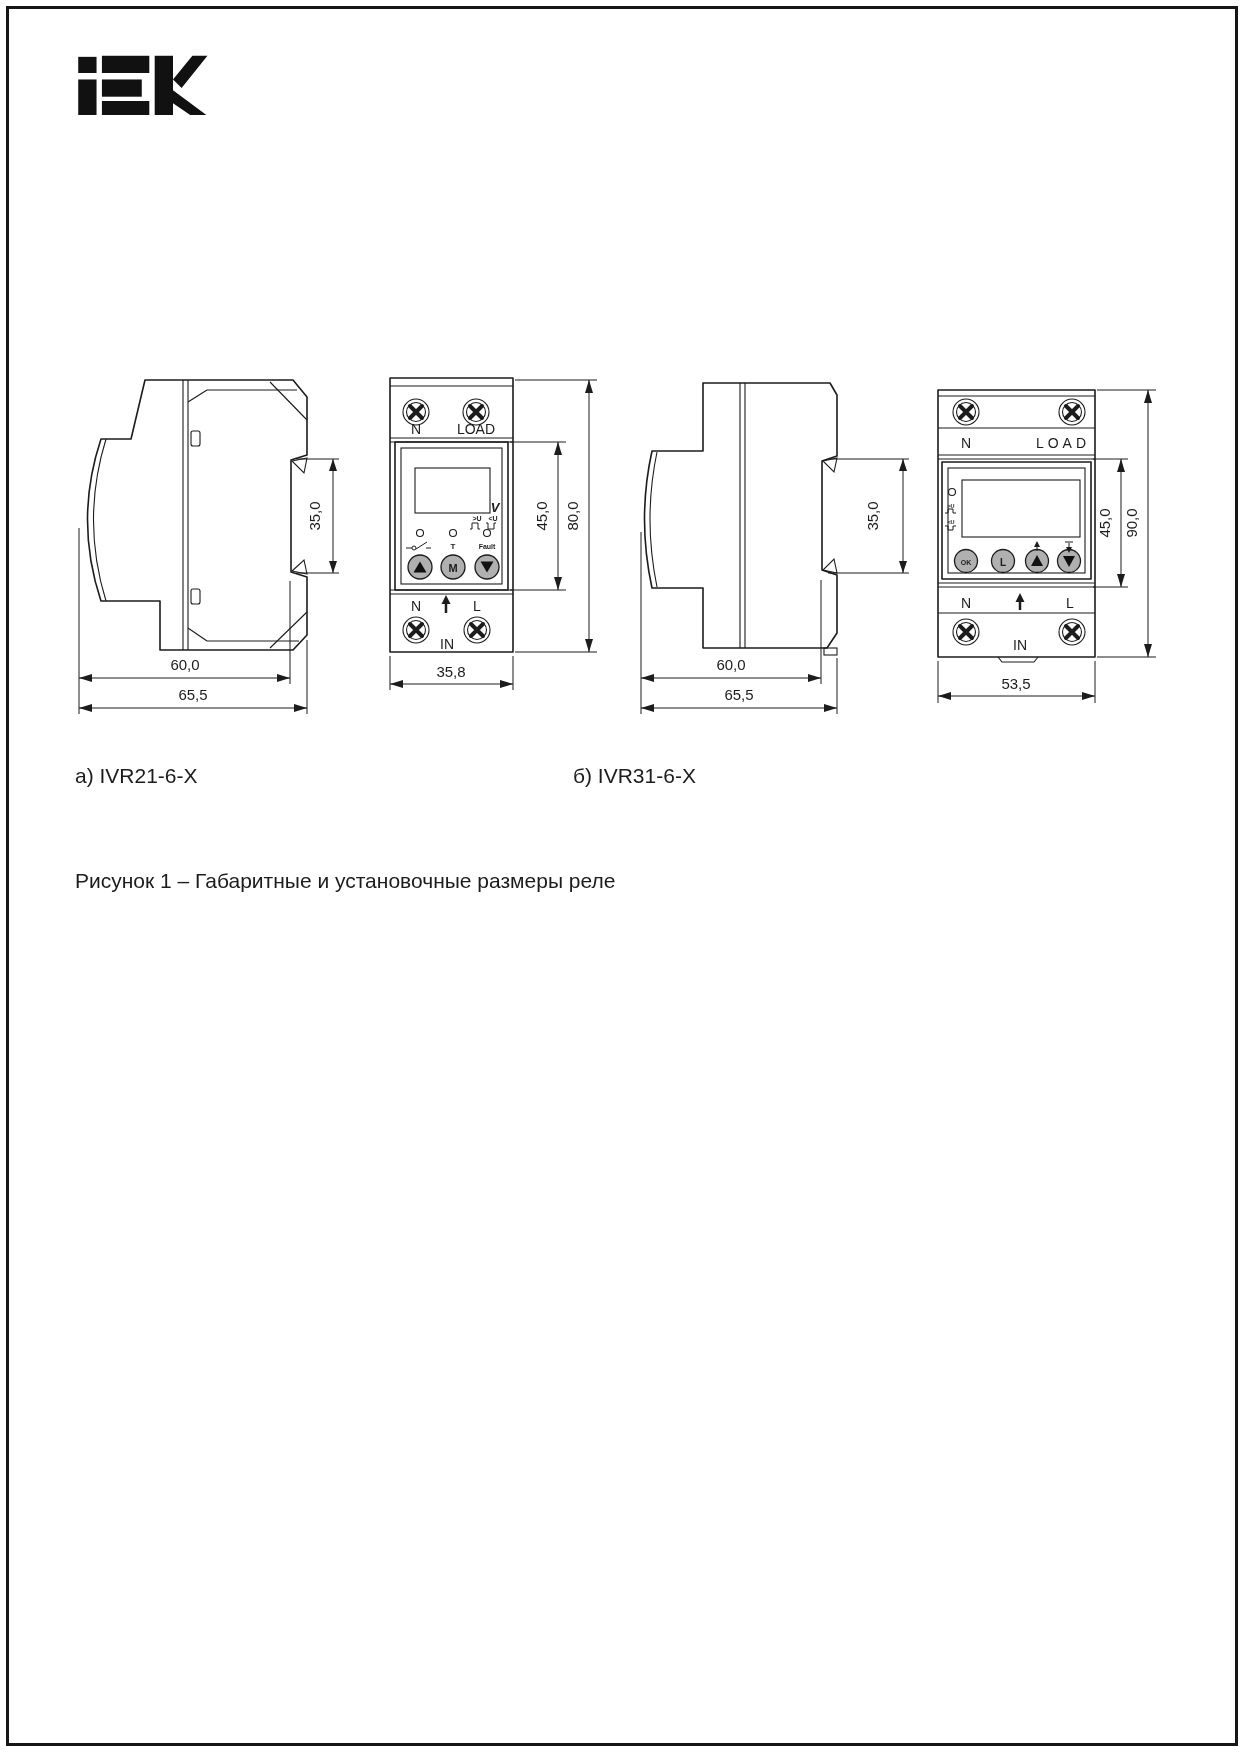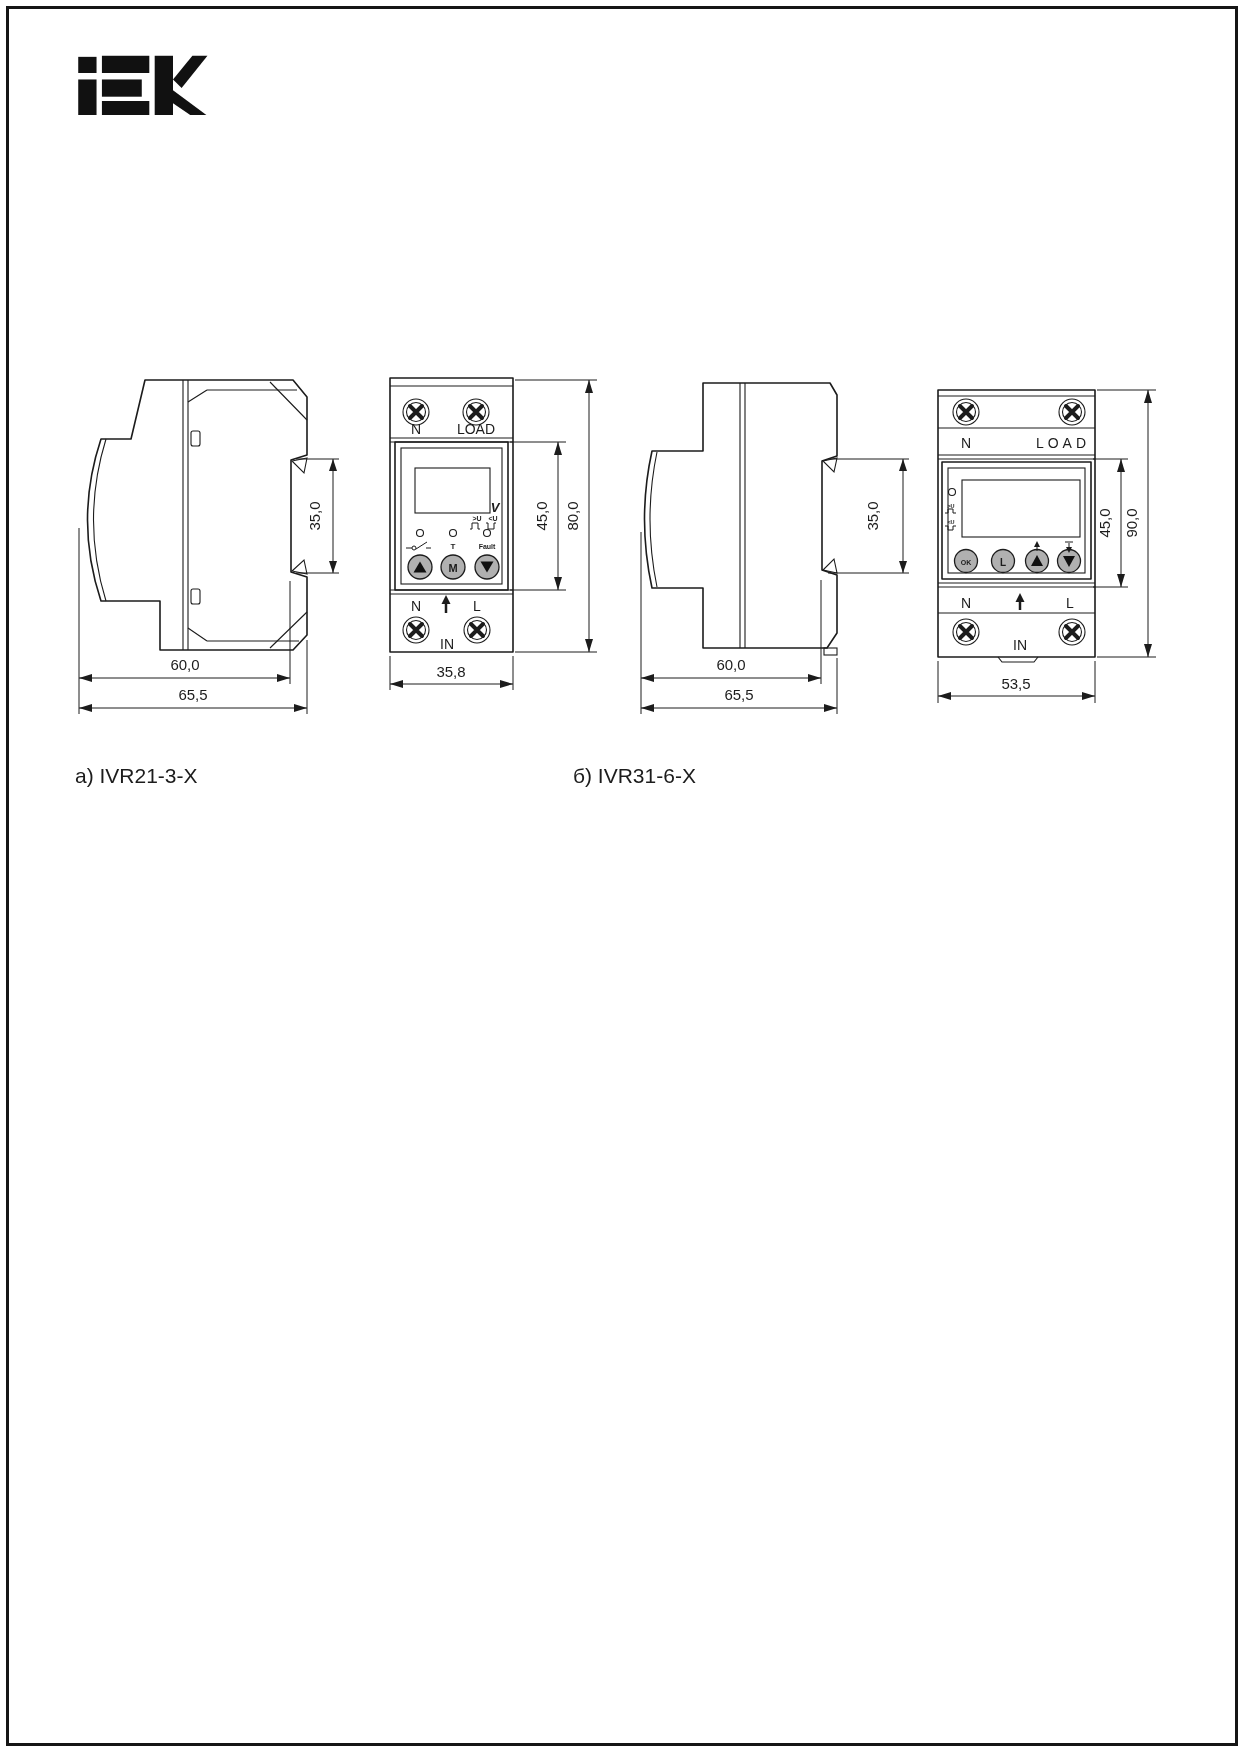--- a/index.html
+++ b/index.html
@@ -210,15 +210,16 @@
     <path class="d" d="M 1097,390 H 1156 M 1097,657 H 1156 M 1148,390 V 657"></path>
     <polygon class="ah" points="1148,390 1144,403 1152,403"></polygon>
     <polygon class="ah" points="1148,657 1144,644 1152,644"></polygon>
     <text class="dim" x="1137" y="523" transform="rotate(-90 1137 523)">90,0</text>
     <path class="d" d="M 938,661 V 703 M 1095,661 V 703 M 938,696 H 1095"></path>
     <polygon class="ah" points="938,696 951,692 951,700"></polygon>
     <polygon class="ah" points="1095,696 1082,692 1082,700"></polygon>
     <text class="dim" x="1016" y="689">53,5</text>
   </svg>
 
-  <div class="caption" style="left:75px;top:764px">а) IVR21-3-Х</div>
+  <div class="caption" style="left:75px;top:764px">а) IVR21-6-Х</div>
   <div class="caption" style="left:573px;top:764px">б) IVR31-6-Х</div>
+  <div class="caption" style="left:75px;top:869px">Рисунок 1 – Габаритные и установочные размеры реле</div>
 </div>
 
 </body></html>

